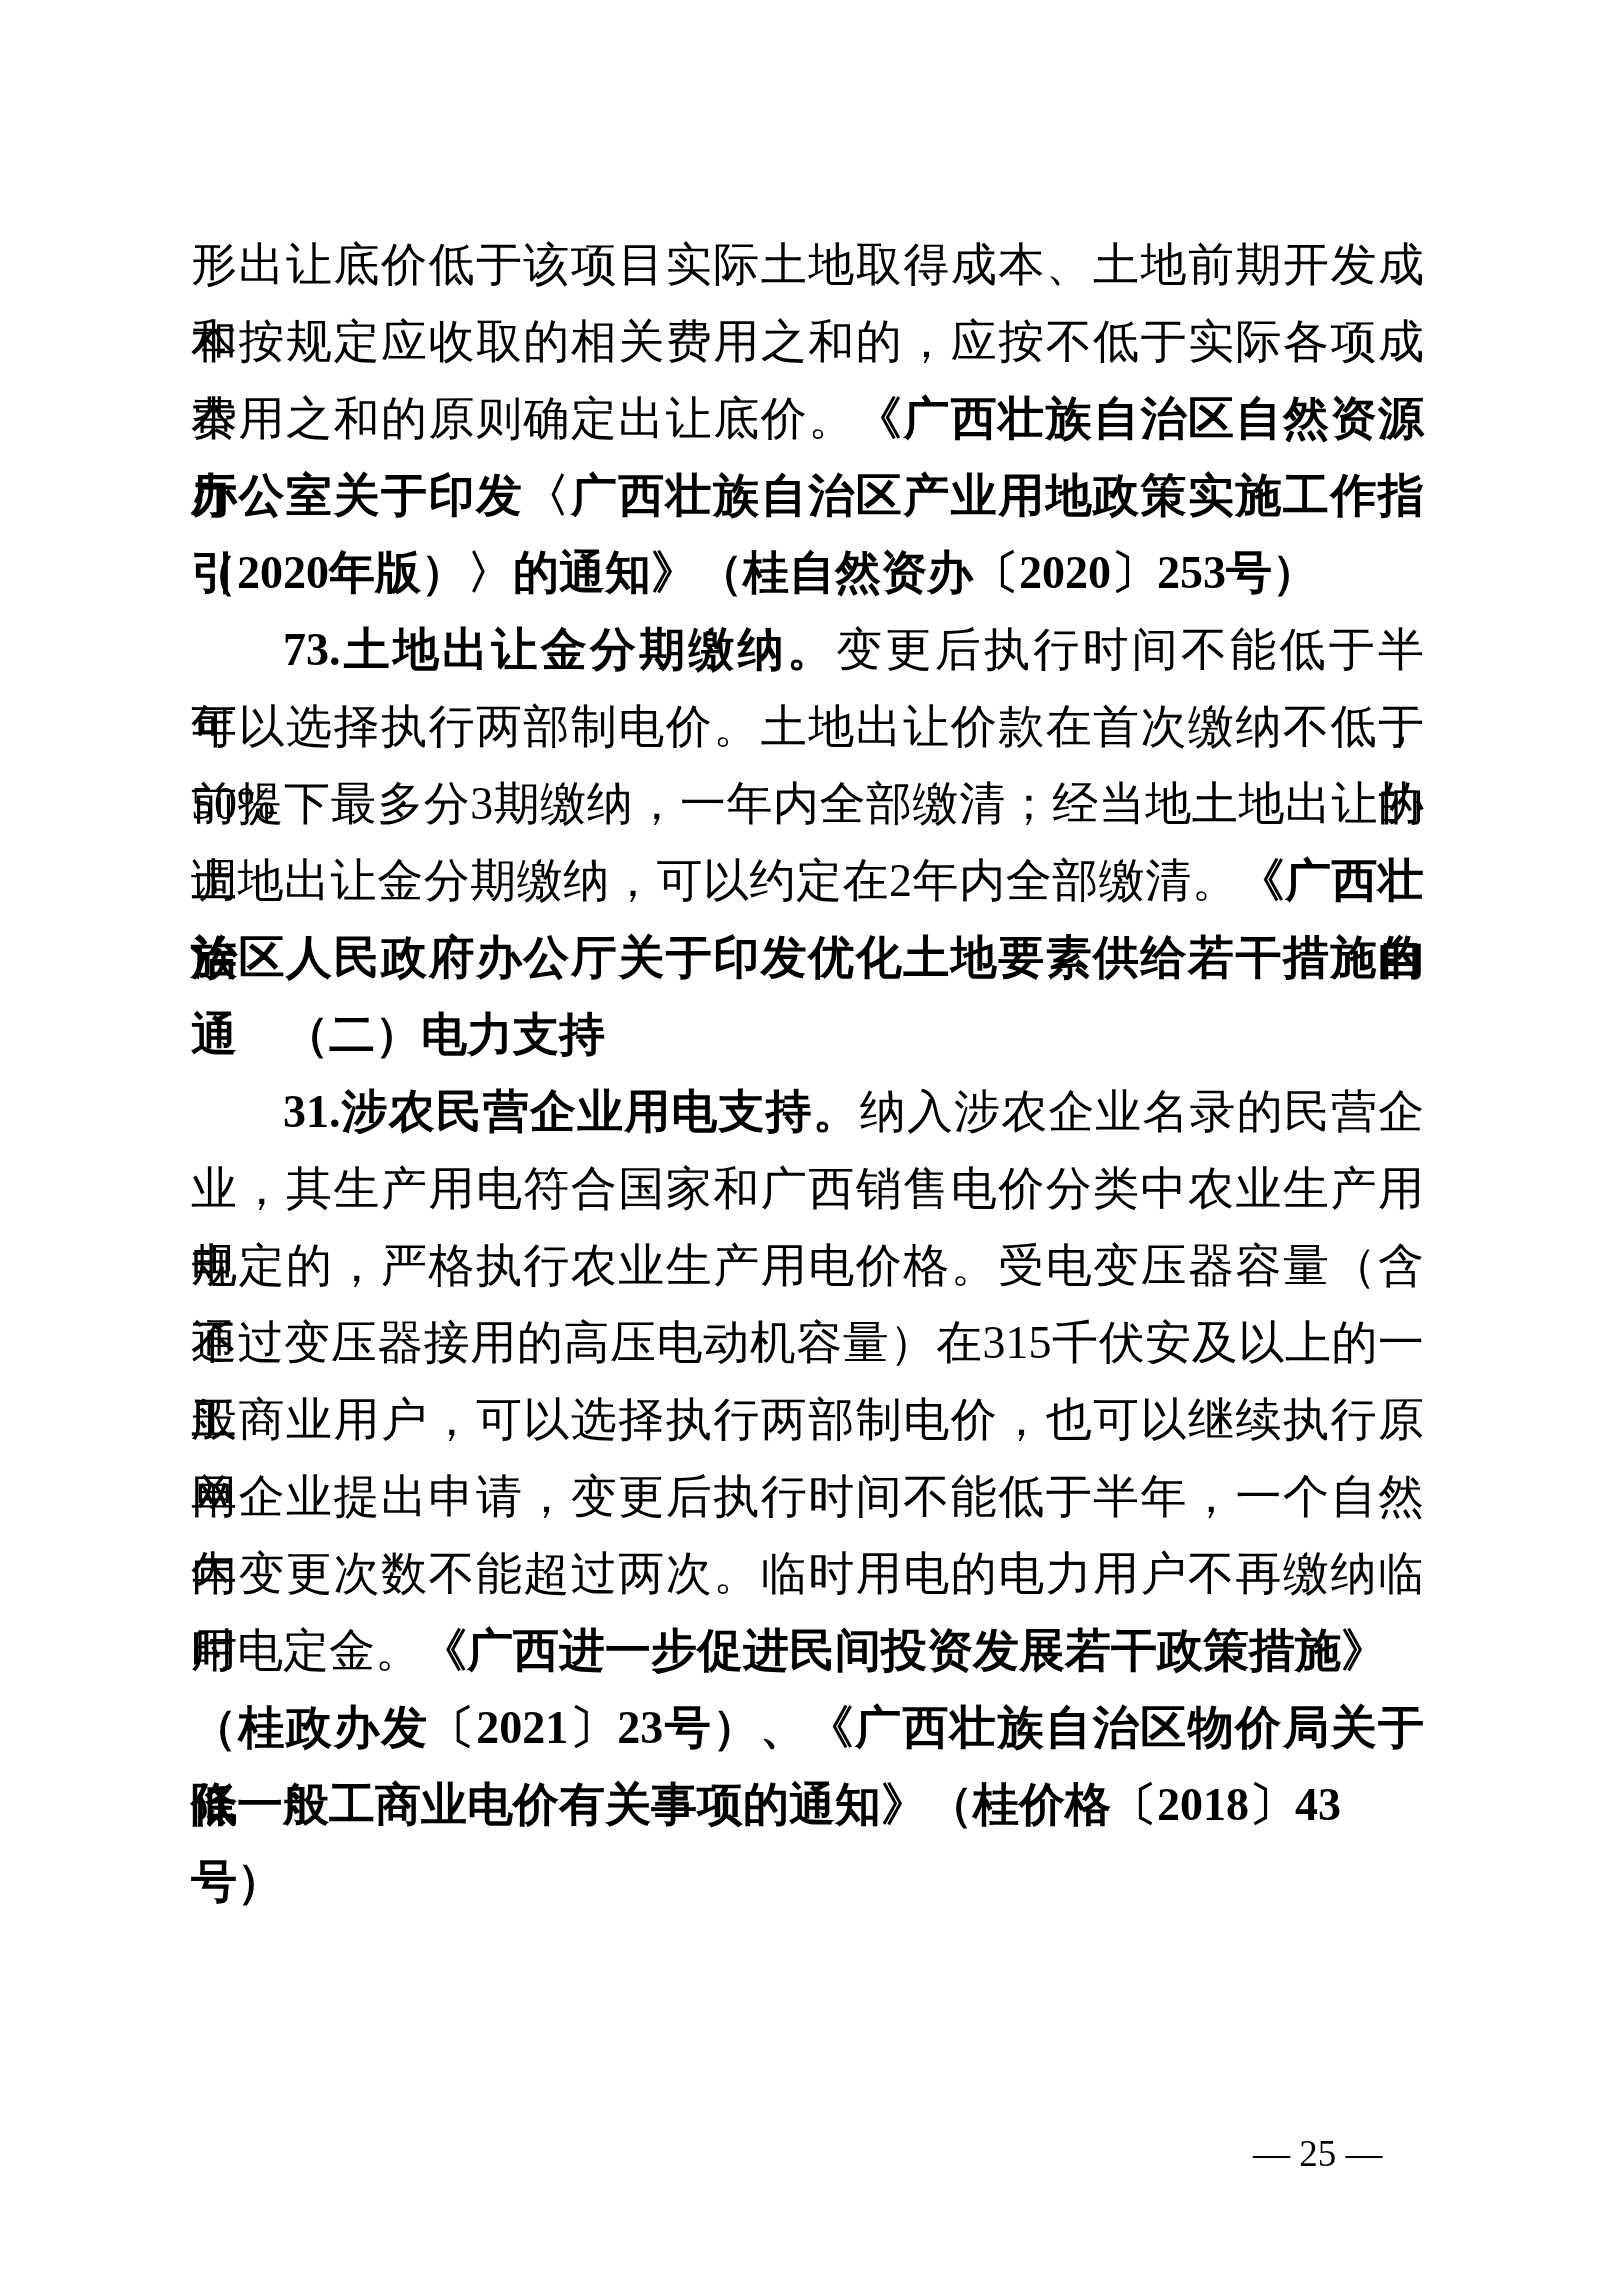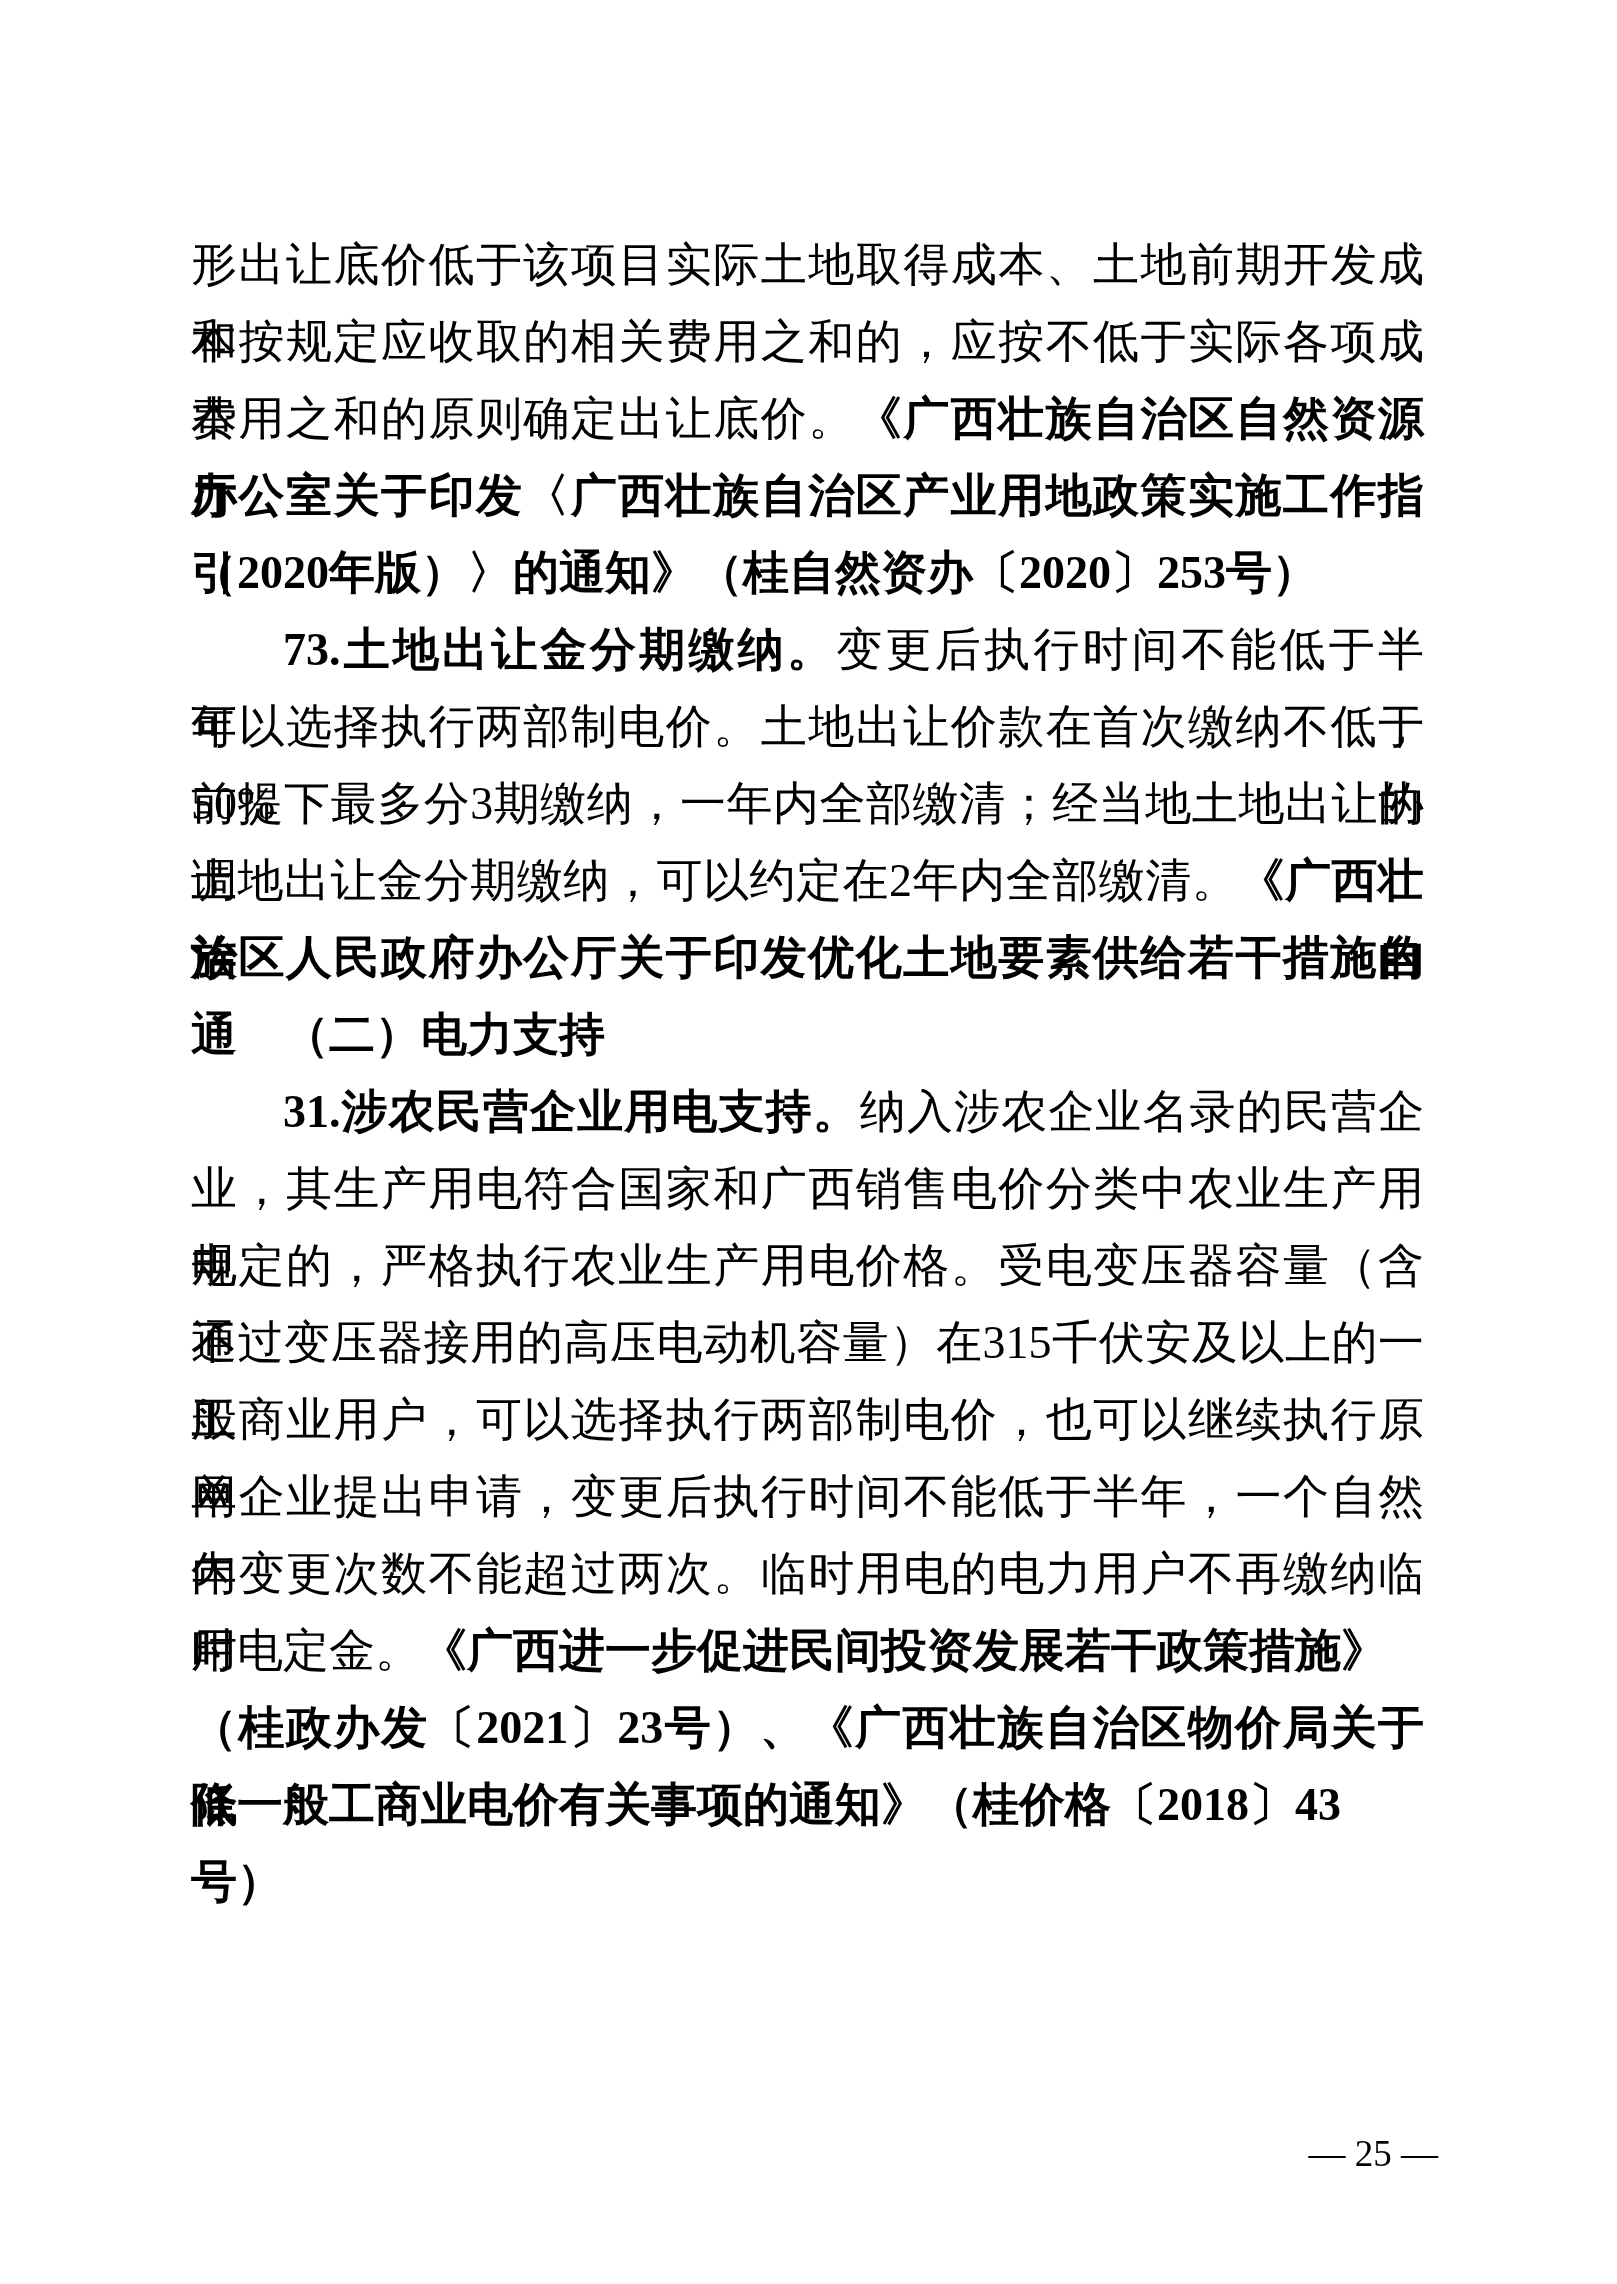--- a/index.html
+++ b/index.html
@@ -34,21 +34,21 @@
   }
   .seg-bold {
     font-weight: 700;
   }
   .footer {
     position: absolute;
     top: 2131px;
     left: 1253px;
     width: 185px;
     height: 48px;
-    text-align: right;
+    text-align: left;
     font-size: 37px;
     line-height: 45px;
     font-family: "Liberation Serif", "DejaVu Serif", serif;
   }
 </style>
 </head>
 <body>
 
 <div class="page">
   <div class="textblock" id="textblock">

